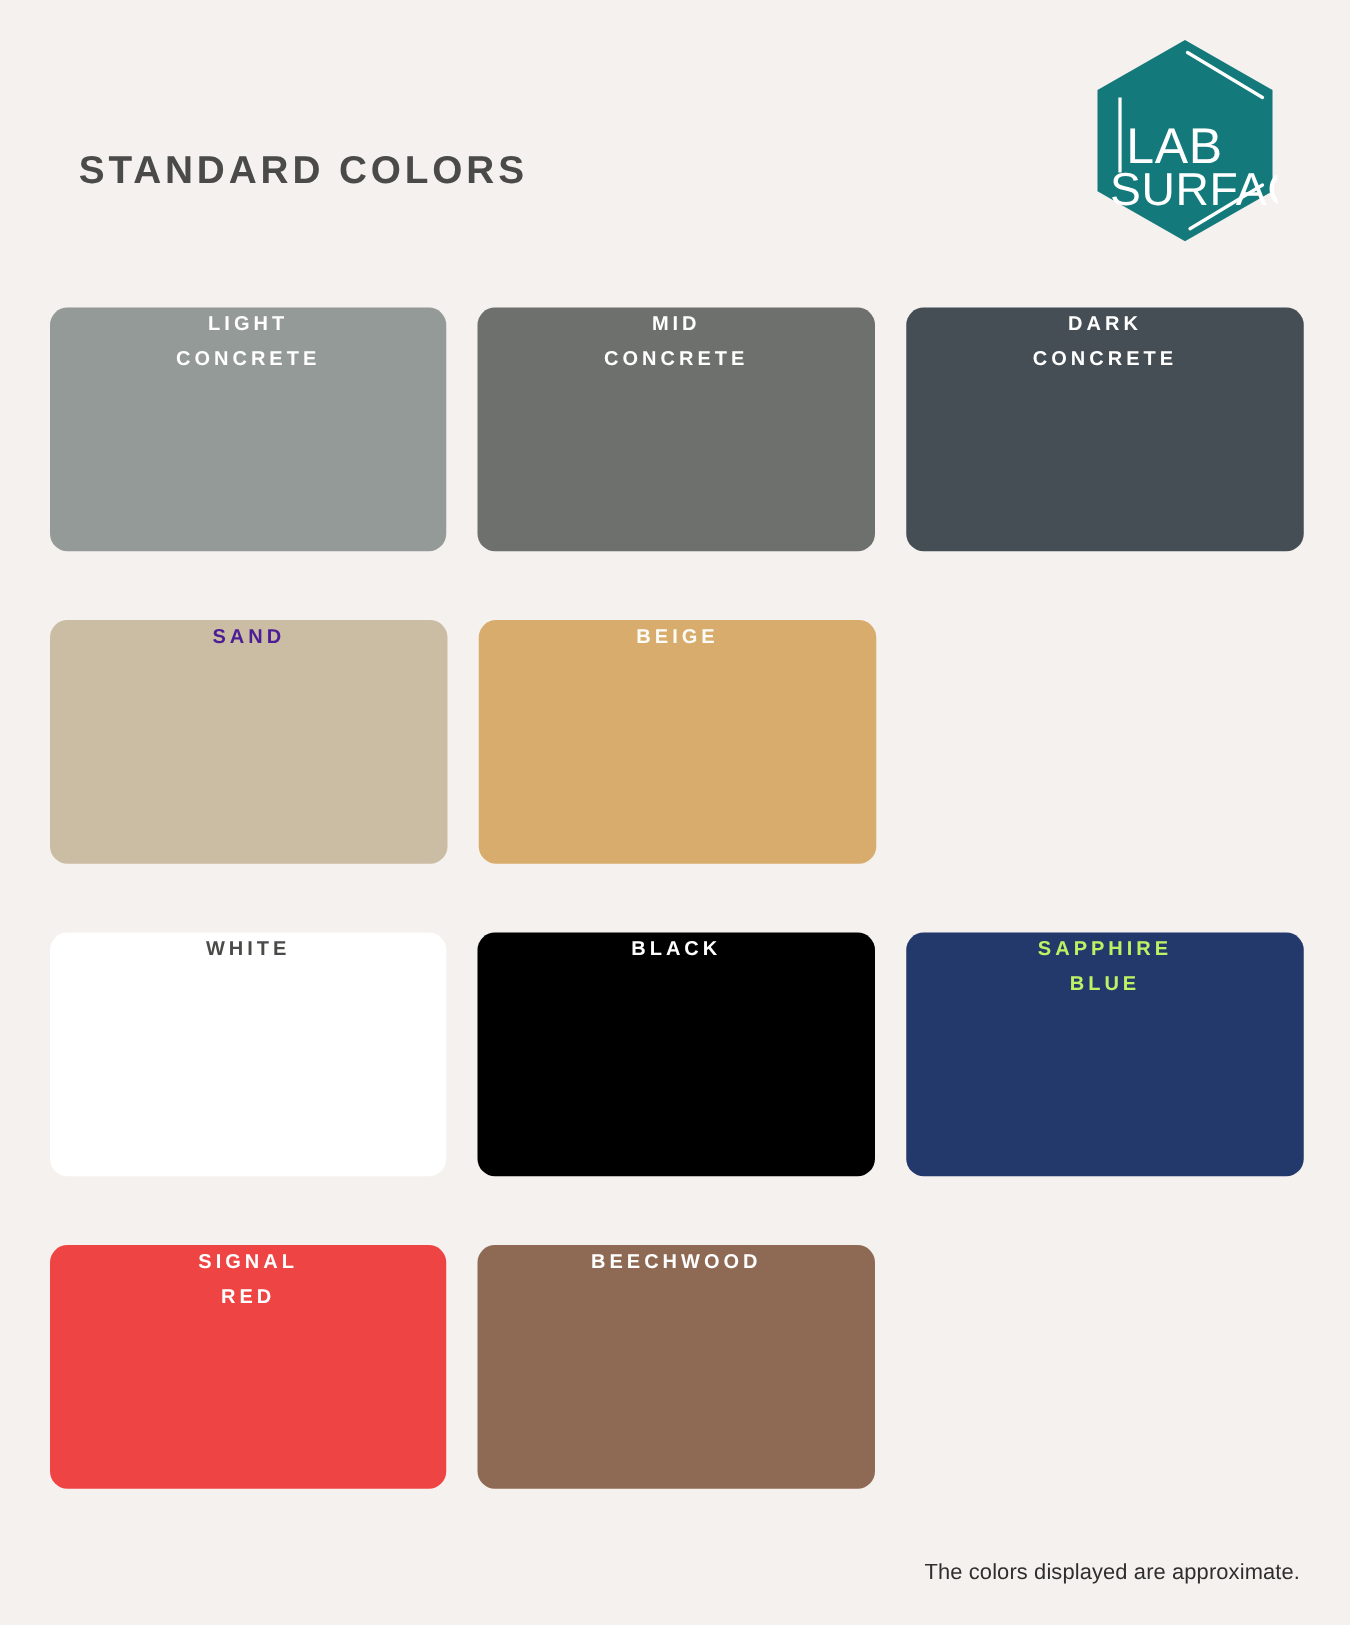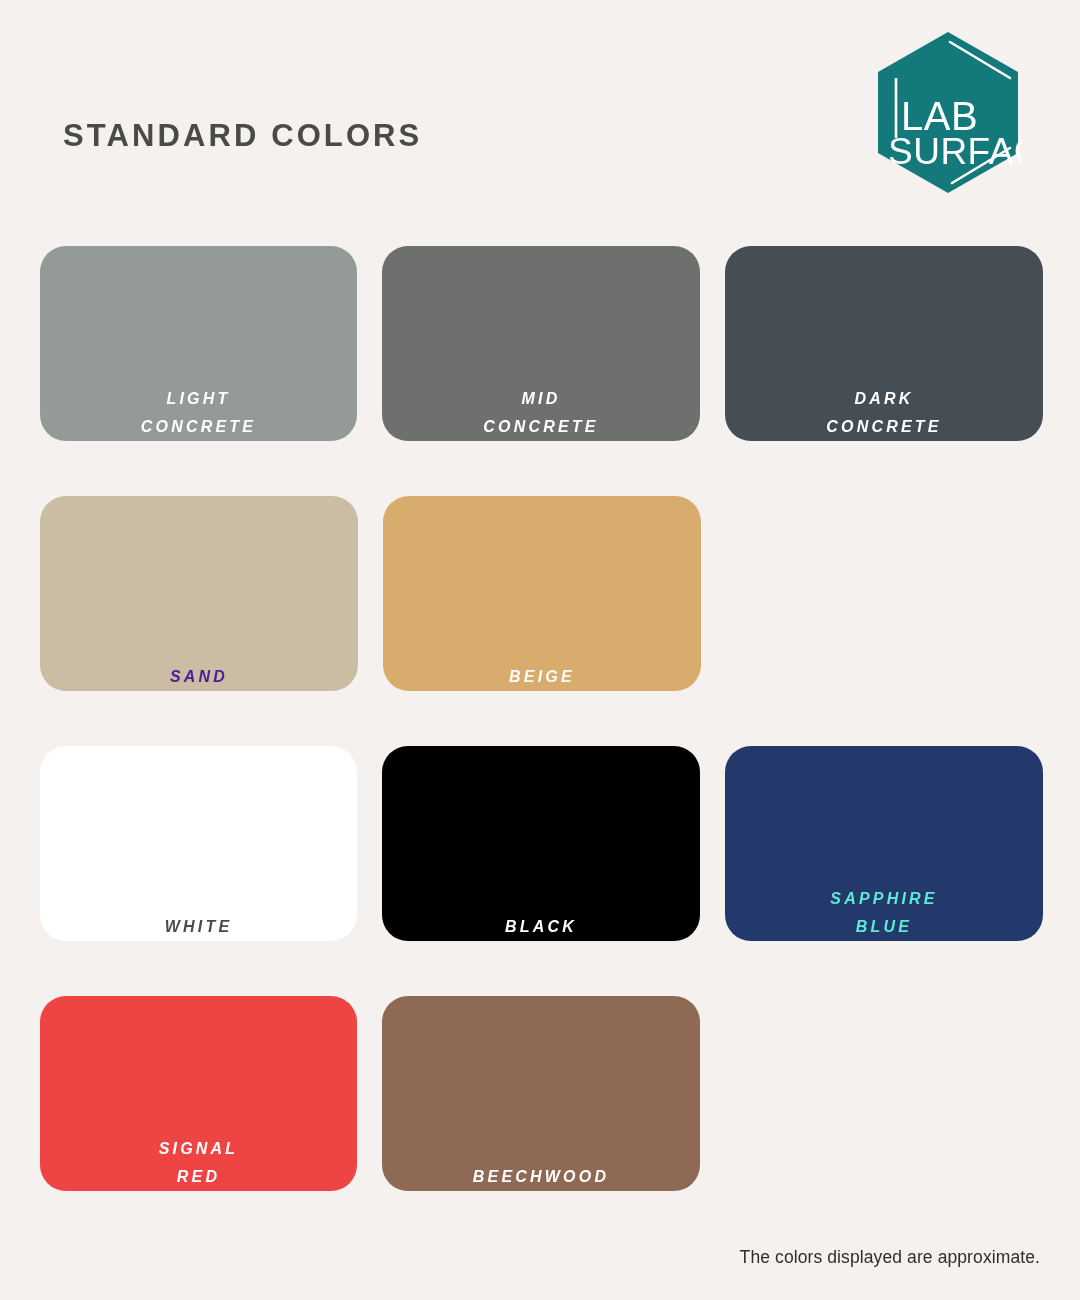--- a/index.html
+++ b/index.html
@@ -70,27 +70,26 @@
     gap: 25px;
     margin-bottom: 55px;
   }
   .swatch-row:last-child {
     margin-bottom: 0;
   }
 
   .swatch {
     width: 317px;
     height: 195px;
-    border-radius: 26px;
+    border-radius: 14px;
     display: flex;
-    align-items: flex-end;
+    align-items: flex-start;
     justify-content: center;
     box-sizing: border-box;
     flex: 0 0 auto;
-    font-style: italic;
   }
   .swatch.wide {
     width: 318px;
   }
   .swatch-placeholder {
     width: 317px;
     height: 195px;
     flex: 0 0 auto;
     visibility: hidden;
   }
@@ -167,21 +166,21 @@
       </div>
     </div>
 
     <div class="swatch-row">
       <div class="swatch" style="background-color: rgb(255, 255, 255); color: rgb(74, 74, 72);">
         <div class="swatch-label">WHITE</div>
       </div>
       <div class="swatch wide" style="background-color: rgb(0, 0, 0); color: rgb(255, 255, 255);">
         <div class="swatch-label">BLACK</div>
       </div>
-      <div class="swatch wide" style="background-color: rgb(35, 57, 107); color: #5eead4;">
+      <div class="swatch wide" style="background-color: rgb(35, 57, 107); color: #bef264;">
         <div class="swatch-label">SAPPHIRE
 BLUE</div>
       </div>
     </div>
 
     <div class="swatch-row">
       <div class="swatch" style="background-color: #ef4444; color: rgb(255, 255, 255);">
         <div class="swatch-label">SIGNAL
 RED</div>
       </div>

